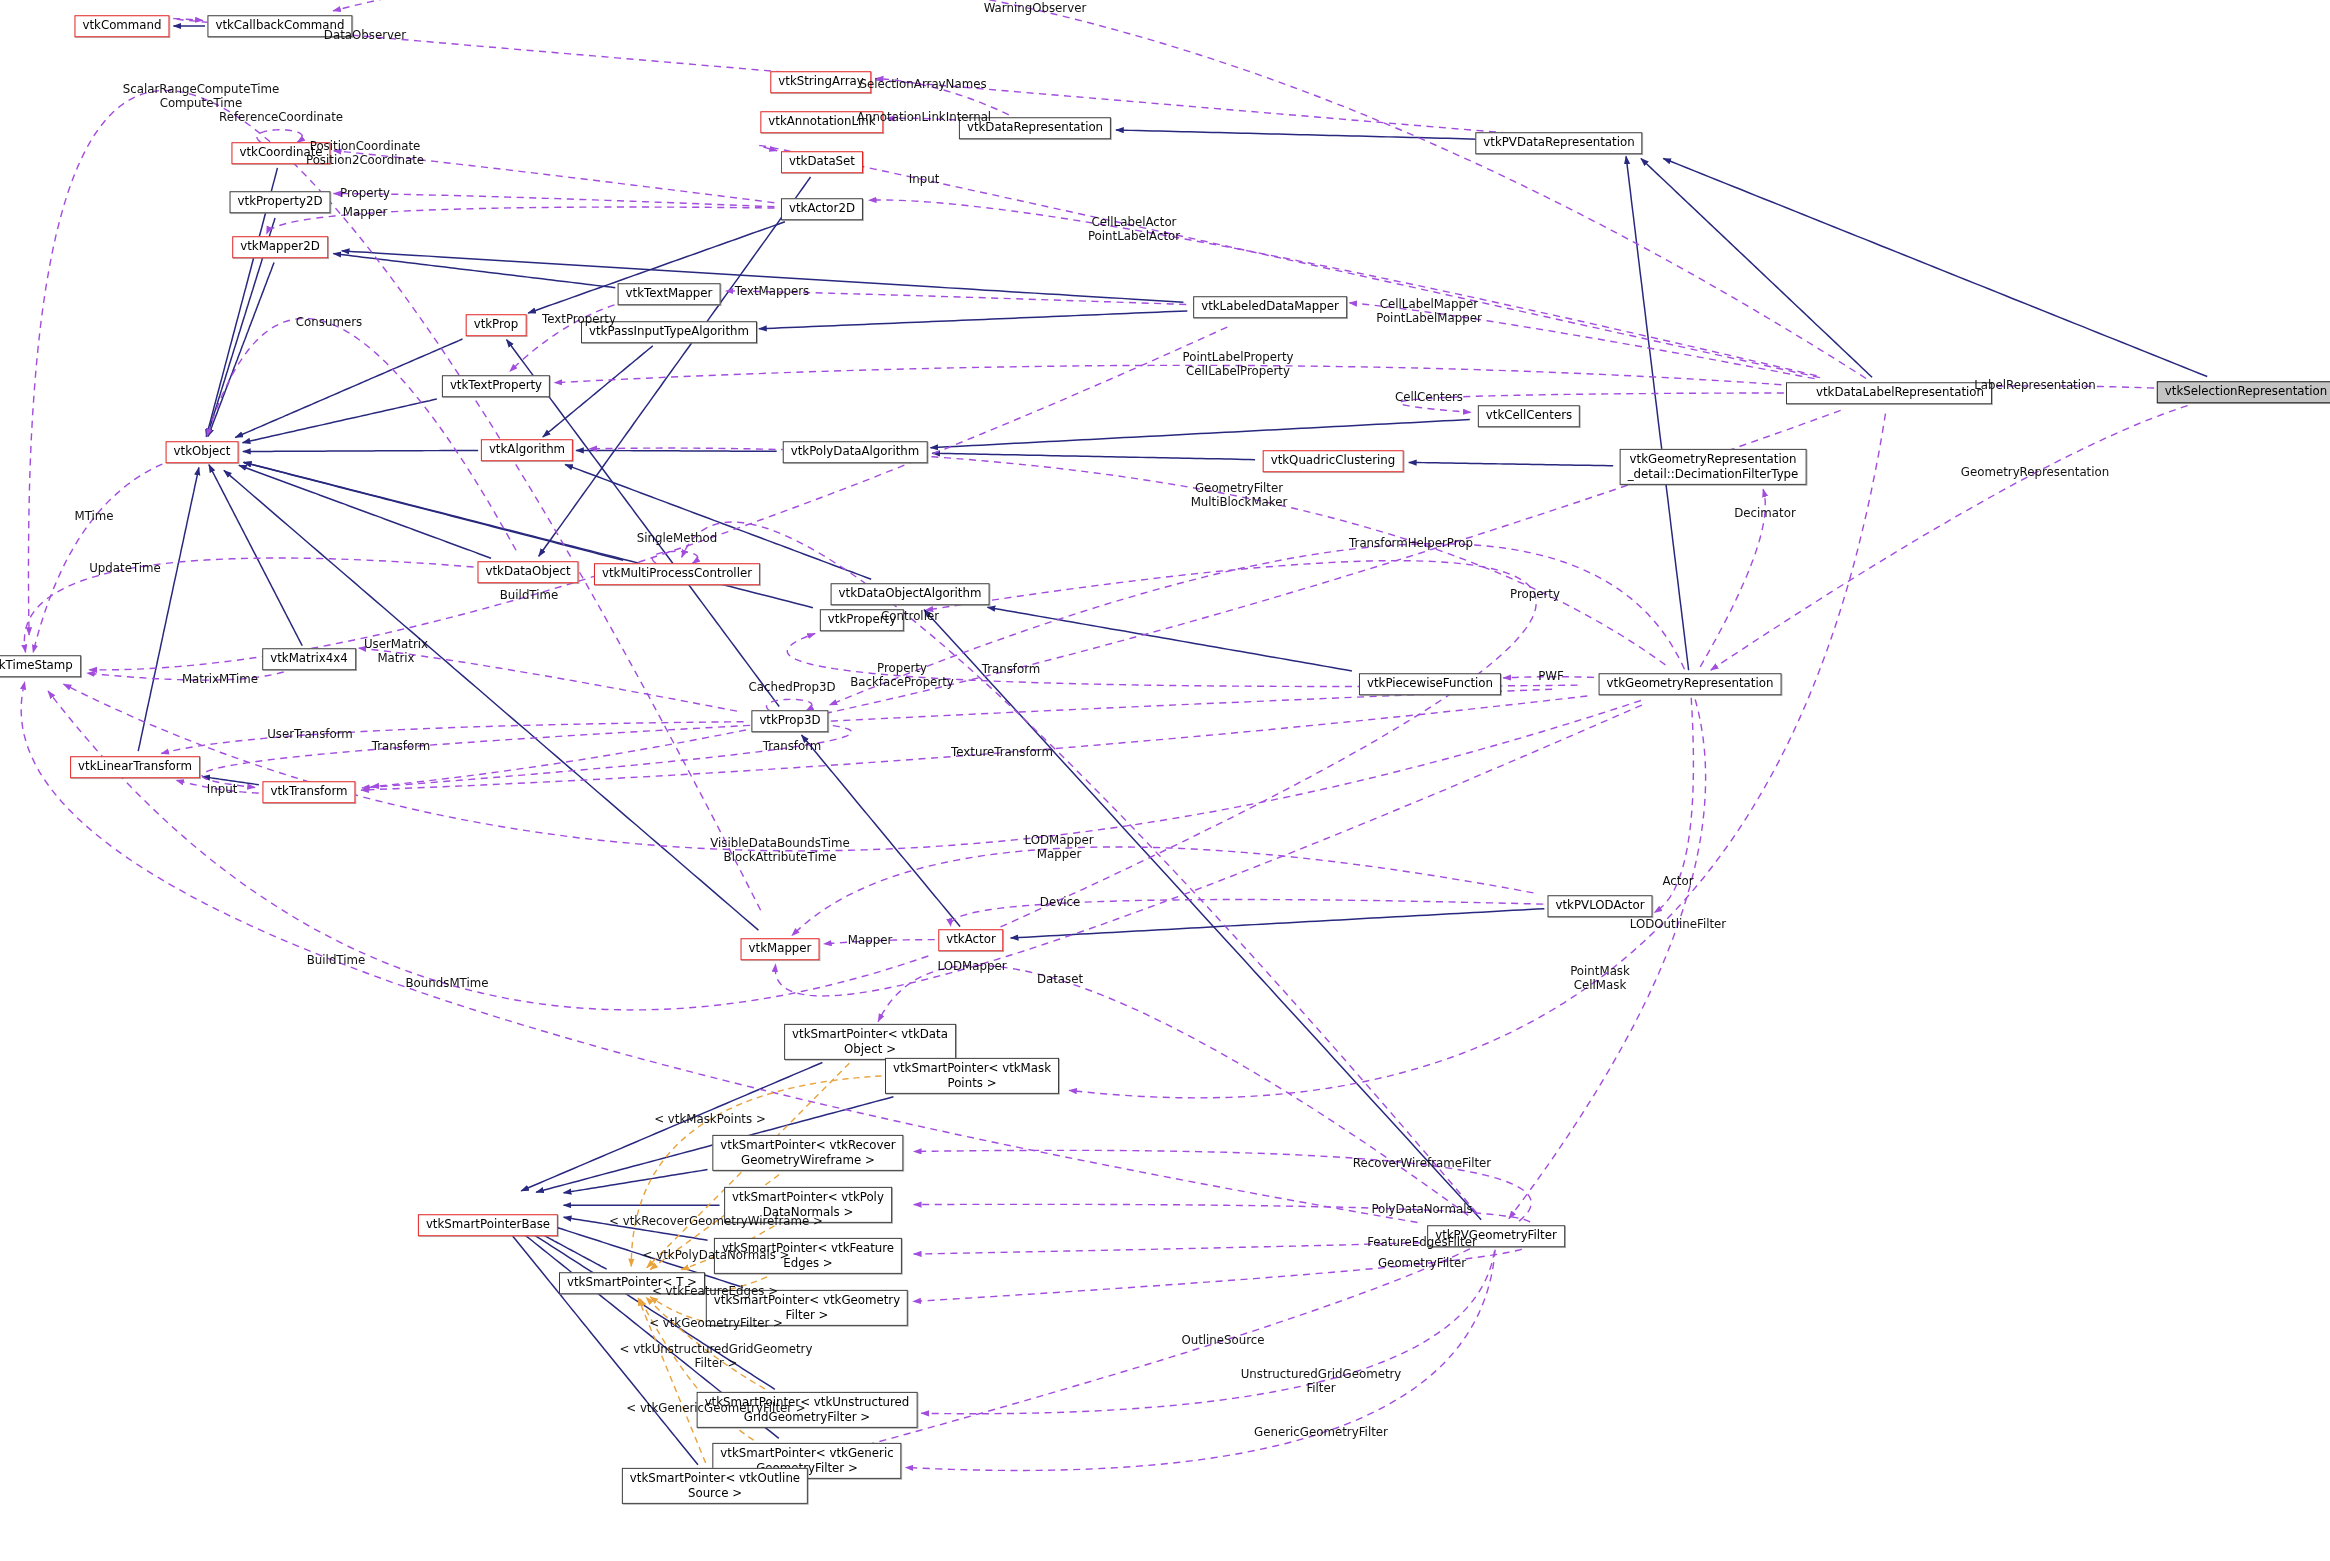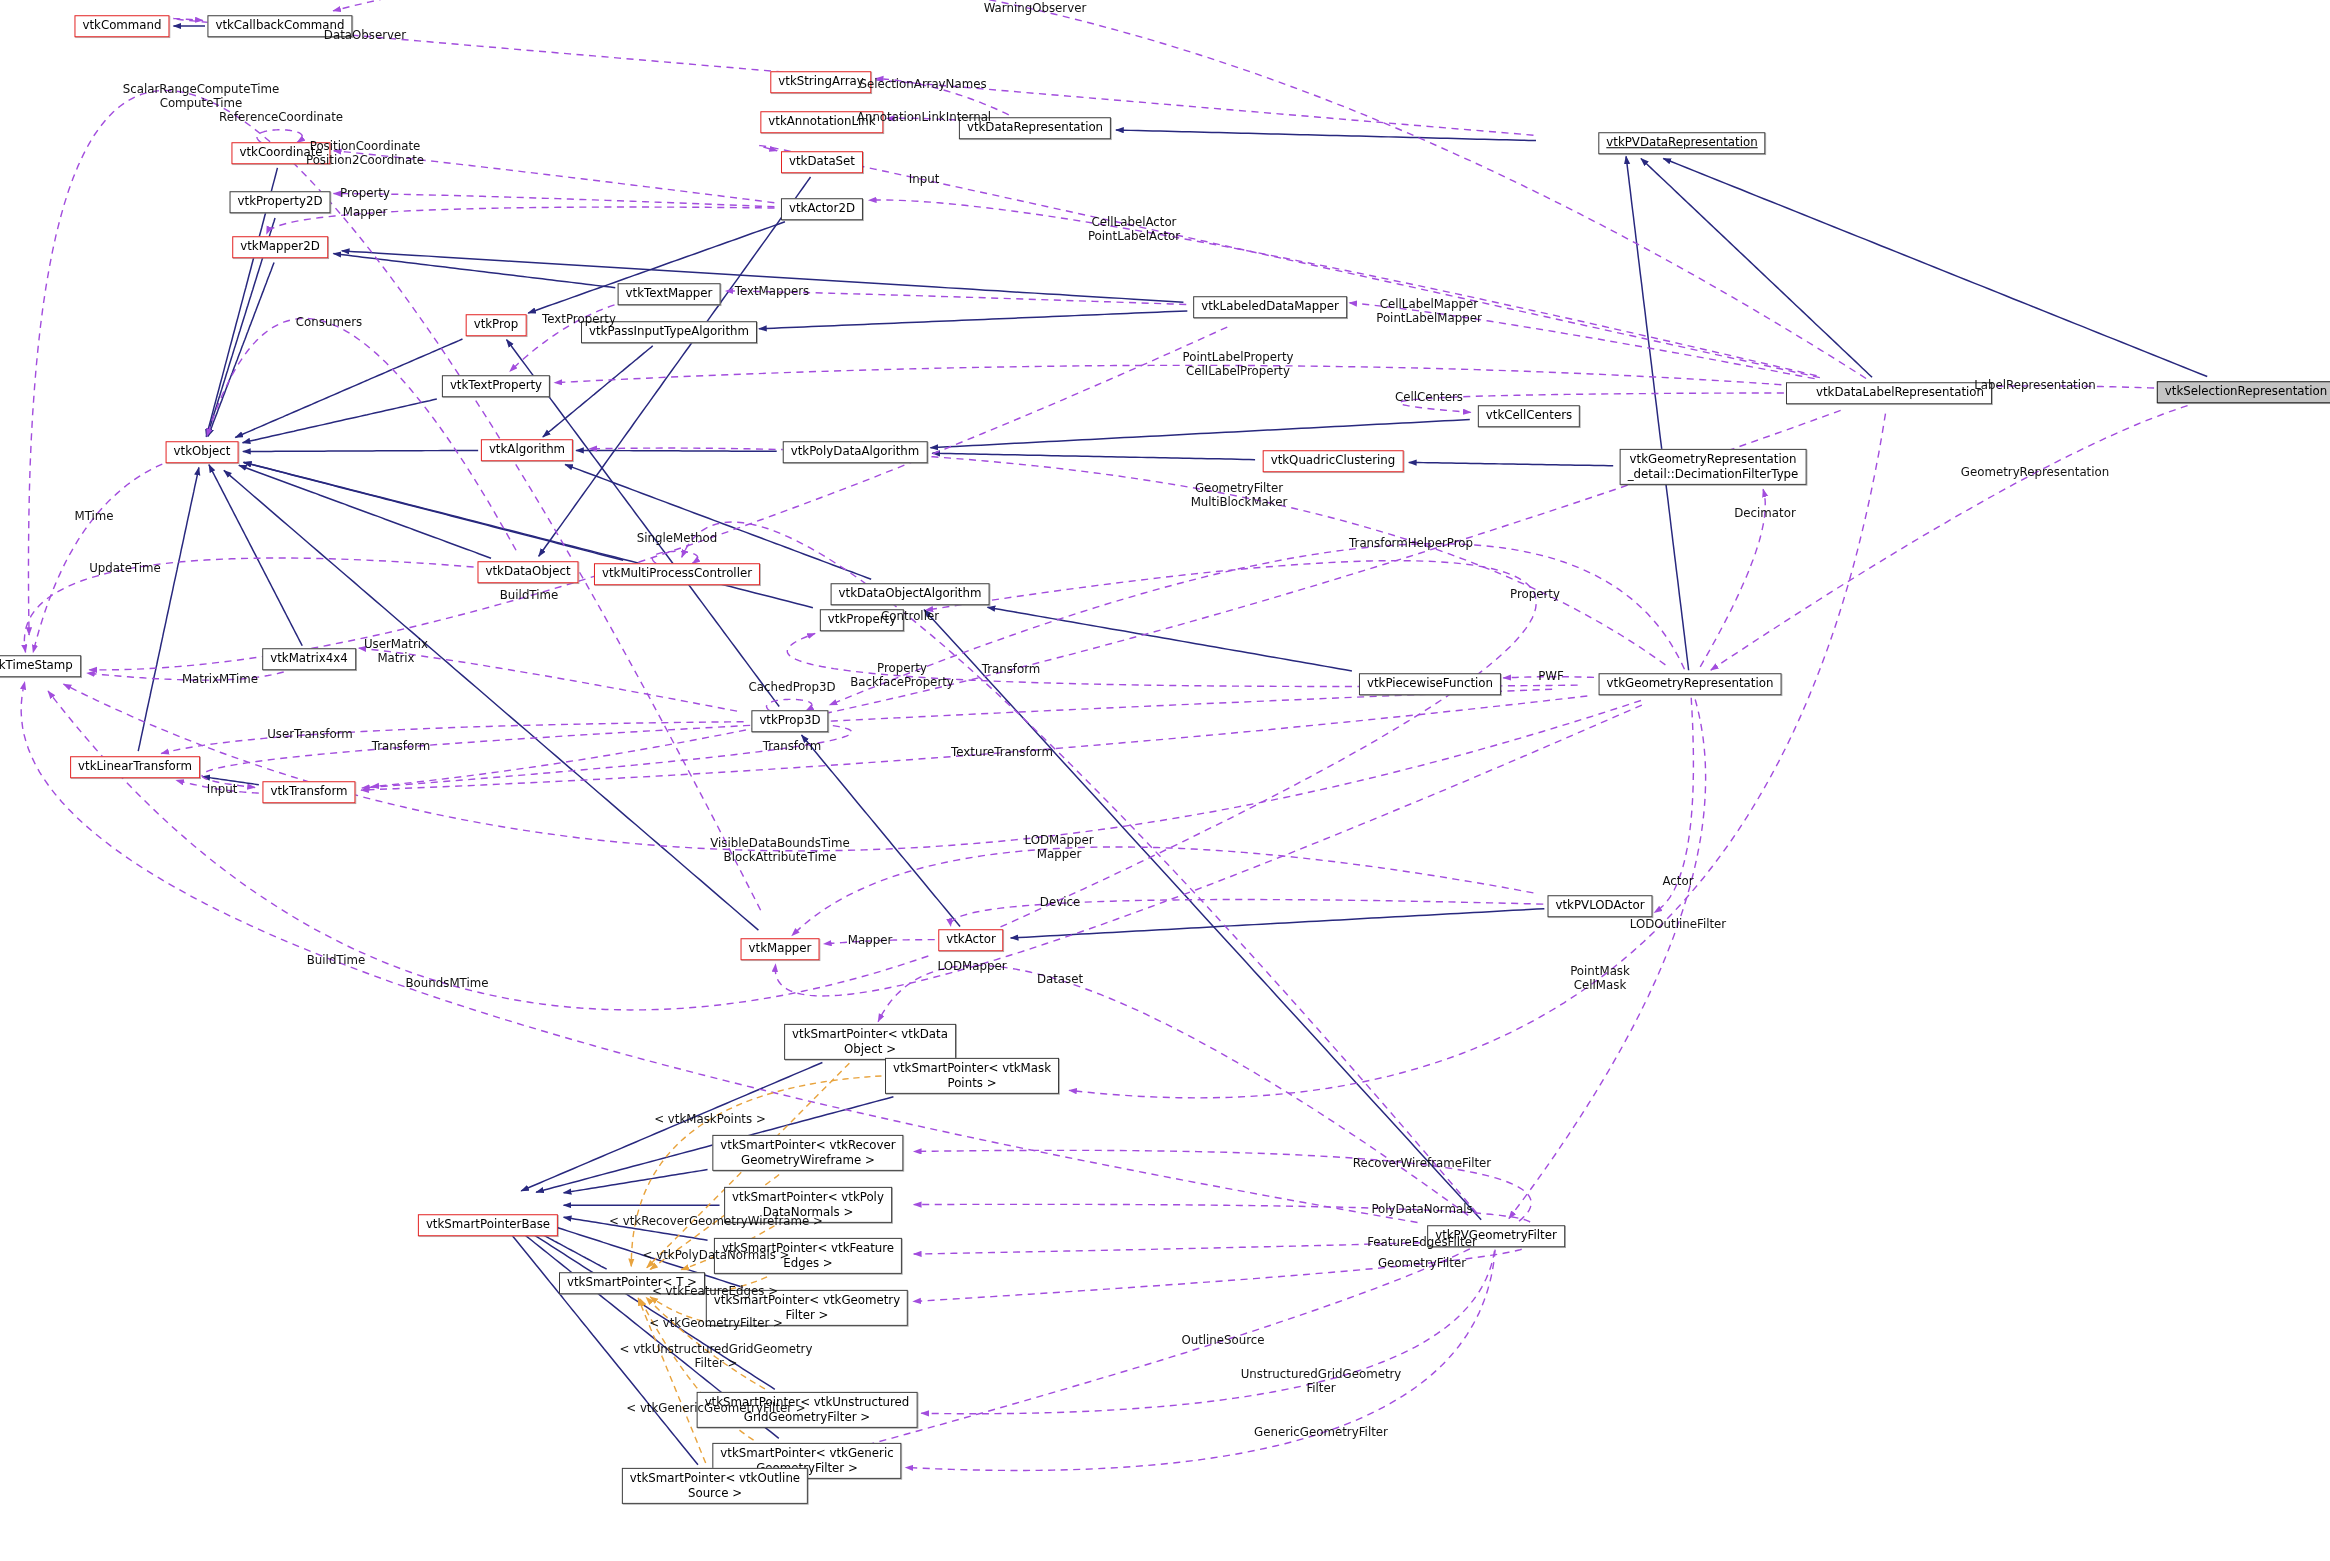--- a/index.html
+++ b/index.html
@@ -140,21 +140,21 @@
       <path d="M961.2 1836.7L958.3 1834.8L955.4 1832.9L952.6 1830.9L949.7 1828.9L946.9 1826.8L944.0 1824.6L941.2 1822.4L938.3 1820.1L935.5 1817.8L932.7 1815.4L929.8 1813.0L927.0 1810.4L924.2 1807.9L921.4 1805.2L918.6 1802.6L915.8 1799.8L913.0 1797.0L910.2 1794.1L907.4 1791.2L904.7 1788.2L901.9 1785.2L899.1 1782.1L896.4 1778.9L893.6 1775.7L890.9 1772.4L888.1 1769.1L885.4 1765.7L882.7 1762.2L880.0 1758.7L877.2 1755.1L874.5 1751.5L871.8 1747.8L869.1 1744.0L866.4 1740.2L863.7 1736.3L861.1 1732.4L858.4 1728.4L855.7 1724.3L853.0 1720.2L850.4 1716.0L847.7 1711.8L845.1 1707.5L842.4 1703.2L839.8 1698.7L837.2 1694.3L834.5 1689.7L831.9 1685.2L829.3 1680.5L826.7 1675.8L824.1 1671.0L821.5 1666.2L818.9 1661.3L816.3 1656.4" fill="none" stroke="#e8a33d" stroke-width="1.8" stroke-dasharray="8,6" marker-end="url(#arrow-template)"></path>
       <path d="M1083.4 1355.9L1079.6 1359.7L1075.8 1363.5L1072.0 1367.4L1068.2 1371.2L1064.4 1375.0L1060.6 1378.9L1056.8 1382.7L1053.0 1386.6L1049.2 1390.4L1045.4 1394.2L1041.6 1398.1L1037.8 1401.9L1034.0 1405.8L1030.2 1409.6L1026.4 1413.4L1022.6 1417.3L1018.8 1421.1L1015.0 1424.9L1011.2 1428.8L1007.4 1432.6L1003.6 1436.4L999.8 1440.3L996.0 1444.1L992.2 1448.0L988.4 1451.8L984.6 1455.6L980.8 1459.5L977.0 1463.3L973.2 1467.2L969.4 1471.0L965.6 1474.8L961.8 1478.7L958.0 1482.5L954.2 1486.3L950.4 1490.2L946.6 1494.0L942.8 1497.8L939.0 1501.7L935.2 1505.5L931.4 1509.4L927.6 1513.2L923.8 1517.0L920.0 1520.9L916.2 1524.7L912.4 1528.5L908.6 1532.4L904.8 1536.2L901.0 1540.1L897.2 1543.9L893.4 1547.7L889.6 1551.6L885.8 1555.4L882.0 1559.3L878.2 1563.1L874.4 1566.9L870.6 1570.8L866.8 1574.6L863.0 1578.4L859.2 1582.3L855.4 1586.1L851.6 1589.9L847.8 1593.8L844.0 1597.6L840.2 1601.5L836.4 1605.3L832.6 1609.1L828.8 1613.0L825.0 1616.8" fill="none" stroke="#e8a33d" stroke-width="1.8" stroke-dasharray="8,6" marker-end="url(#arrow-template)"></path>
       <path d="M900.1 1865.9L898.8 1862.6L897.4 1859.4L896.1 1856.1L894.8 1852.9L893.4 1849.7L892.1 1846.4L890.8 1843.2L889.5 1840.0L888.2 1836.7L886.8 1833.5L885.5 1830.3L884.2 1827.0L882.9 1823.8L881.5 1820.5L880.2 1817.3L878.9 1814.1L877.5 1810.8L876.2 1807.6L874.9 1804.3L873.6 1801.1L872.3 1797.9L870.9 1794.6L869.6 1791.4L868.3 1788.2L866.9 1784.9L865.6 1781.7L864.3 1778.5L863.0 1775.2L861.6 1772.0L860.3 1768.7L859.0 1765.5L857.7 1762.3L856.3 1759.0L855.0 1755.8L853.7 1752.5L852.4 1749.3L851.0 1746.1L849.7 1742.8L848.4 1739.6L847.1 1736.4L845.8 1733.1L844.4 1729.9L843.1 1726.6L841.8 1723.4L840.5 1720.2L839.1 1716.9L837.8 1713.7L836.5 1710.5L835.2 1707.2L833.8 1704.0L832.5 1700.8L831.2 1697.5L829.8 1694.3L828.5 1691.0L827.2 1687.8L825.9 1684.6L824.5 1681.3L823.2 1678.1L821.9 1674.8L820.6 1671.6L819.3 1668.4L817.9 1665.1L816.6 1661.9L815.3 1658.7L814.0 1655.4" fill="none" stroke="#e8a33d" stroke-width="1.8" stroke-dasharray="8,6" marker-end="url(#arrow-template)"></path>
     </svg>
 
 <div class="node red" style="left: 122px; top: 26px;">vtkCommand</div>
     <div class="node normal" style="left: 280px; top: 26px;">vtkCallbackCommand</div>
     <div class="node red" style="left: 821px; top: 82px;">vtkStringArray</div>
     <div class="node red" style="left: 822px; top: 122px;">vtkAnnotationLink</div>
     <div class="node normal" style="left: 1035px; top: 128px;">vtkDataRepresentation</div>
-    <div class="node normal" style="left: 1682px; top: 143px; text-decoration: underline;">vtkPVDataRepresentation</div>
+    <div class="node normal" style="left: 1559px; top: 143px;">vtkPVDataRepresentation</div>
     <div class="node red" style="left: 281px; top: 153px;">vtkCoordinate</div>
     <div class="node normal" style="left: 280px; top: 202px;">vtkProperty2D</div>
     <div class="node red" style="left: 280px; top: 247px;">vtkMapper2D</div>
     <div class="node red" style="left: 822px; top: 162px;">vtkDataSet</div>
     <div class="node normal" style="left: 822px; top: 209px;">vtkActor2D</div>
     <div class="node normal" style="left: 669px; top: 294px;">vtkTextMapper</div>
     <div class="node normal" style="left: 669px; top: 332px;">vtkPassInputTypeAlgorithm</div>
     <div class="node normal" style="left: 1270px; top: 307px;">vtkLabeledDataMapper</div>
     <div class="node red" style="left: 496px; top: 325px;">vtkProp</div>
     <div class="node normal" style="left: 496px; top: 386px;">vtkTextProperty</div>

